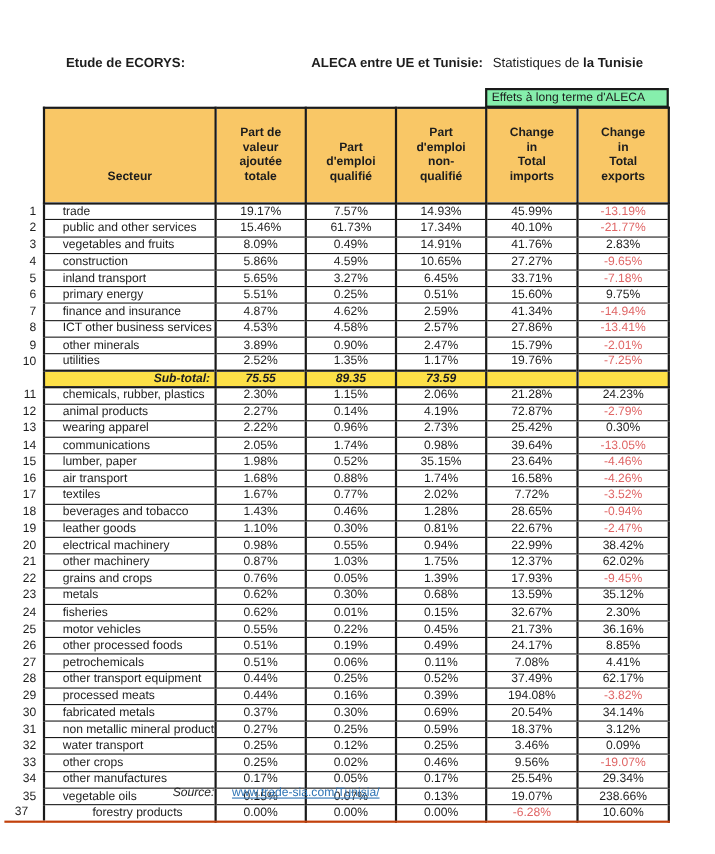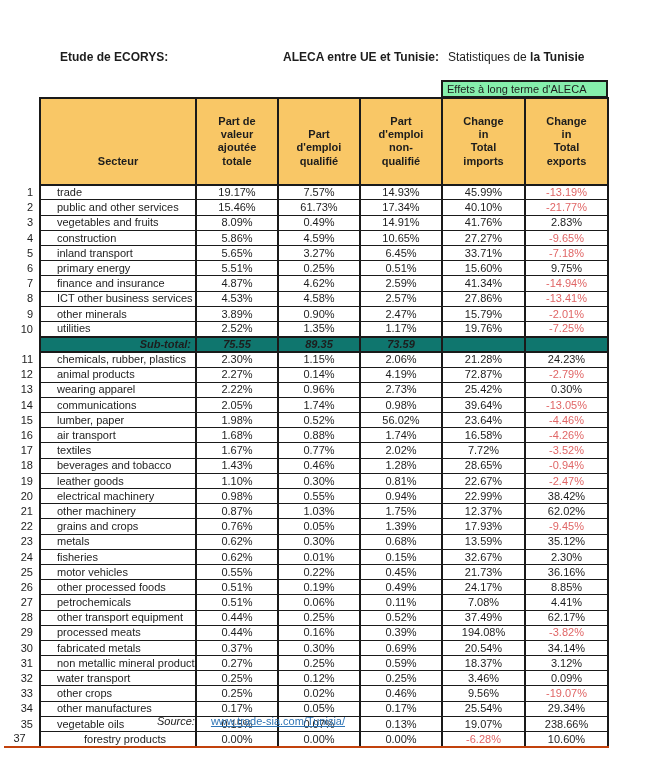--- a/index.html
+++ b/index.html
@@ -35,21 +35,21 @@
   .stats tbody tr { height:15.2px; }
   .stats tbody td {
     border-top:1px solid #1a1a1a; border-bottom:1px solid #1a1a1a;
     border-left:2px solid #1a1a1a; border-right:2px solid #1a1a1a;
     text-align:center; background:#ffffff;
   }
   .stats tbody tr:last-child td { border-bottom:2px solid #c2410c;text-align:center; }
   .stats td.num { border:none; background:transparent; text-align:right; padding-right:6px; }
   .stats td.sector { text-align:left; padding-left:16px; }
   .stats tr.subtotal td {
-    background:#0f766e; font-style:italic; font-weight:bold;
+    background:#fde047; font-style:italic; font-weight:bold;
     border-top:2px solid #1a1a1a; border-bottom:2px solid #1a1a1a;
   }
   .stats tr.subtotal td.num { background:transparent; border:none; }
   .stats tr.subtotal td.sector { text-align:right; padding-right:4px; }
   .stats td.neg { color:#E06666; }
 
   
   .source-line { position:absolute; top:715px; left:157px; font-size:11px; }
   .source-label { font-style:italic; margin-right:16px; }
   .source-link { color:#2E74B5; text-decoration:underline; cursor:pointer; }
@@ -225,21 +225,21 @@
           <td class="val">1.74%</td>
           <td class="val">0.98%</td>
           <td class="val">39.64%</td>
           <td class="val neg">-13.05%</td>
         </tr>
         <tr>
           <td class="num">15</td>
           <td class="sector">lumber, paper</td>
           <td class="val">1.98%</td>
           <td class="val">0.52%</td>
-          <td class="val">56.02%</td>
+          <td class="val">35.15%</td>
           <td class="val">23.64%</td>
           <td class="val neg">-4.46%</td>
         </tr>
         <tr>
           <td class="num">16</td>
           <td class="sector">air transport</td>
           <td class="val">1.68%</td>
           <td class="val">0.88%</td>
           <td class="val">1.74%</td>
           <td class="val">16.58%</td>

